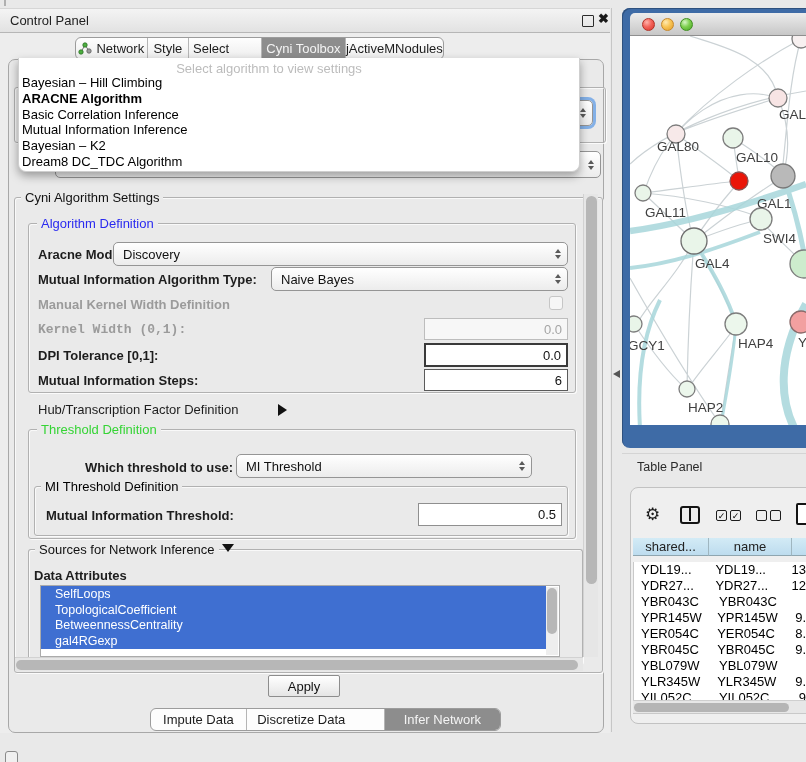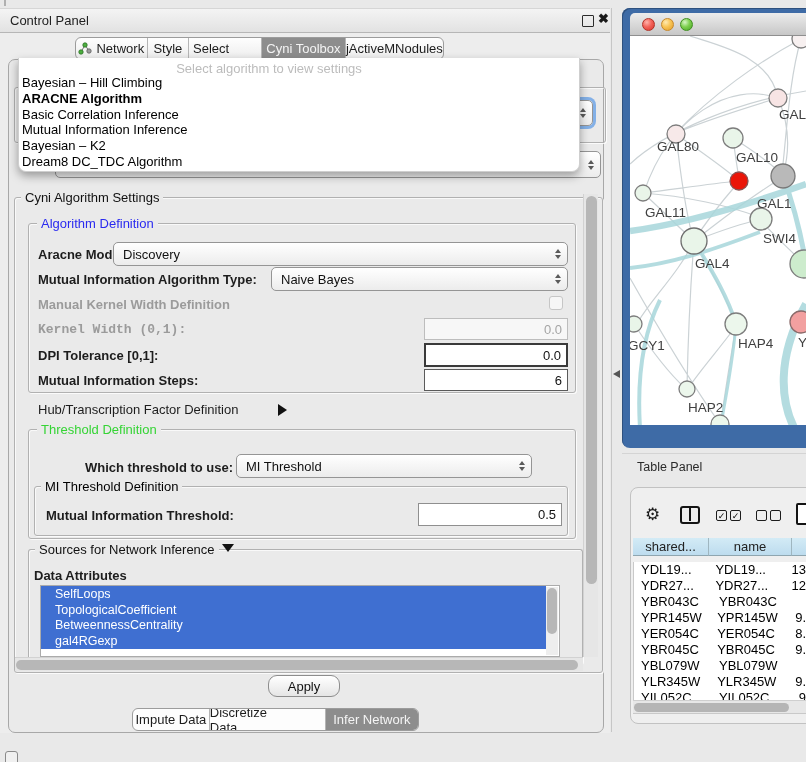--- a/index.html
+++ b/index.html
@@ -179,23 +179,23 @@
       </div>
     </div>
 
     <div class="abs" style="left:583px;top:185px;width:14px;height:463px;background:#e6e6e6;border-left:1px solid #d2d2d2;">
       <div class="abs" style="left:1.5px;top:2px;width:11px;height:388px;background:#b7b7b7;border-radius:6px;"></div>
     </div>
     <div class="abs" style="left:15px;top:648px;width:568px;height:13px;background:#e6e6e6;border-top:1px solid #d2d2d2;">
       <div class="abs" style="left:1px;top:1.5px;width:562px;height:10px;background:#b7b7b7;border-radius:5px;"></div>
     </div>
 
-    <div class="abs" style="left:268px;top:666px;width:72px;height:22px;background:linear-gradient(#ffffff,#e5e5e5);border:1px solid #8d8d8d;border-radius:9px;box-sizing:border-box;display:flex;align-items:center;justify-content:center;font:13px 'Liberation Sans',sans-serif;color:#111;">Apply</div>
-
-    <div class="abs" style="left:132px;top:699px;width:287px;height:23px;display:flex;border:1px solid #9c9c9c;border-radius:6px;overflow:hidden;background:#fdfdfd;box-sizing:border-box;">
+    <div class="abs" style="left:268px;top:666px;width:72px;height:22px;background:linear-gradient(#ffffff,#e5e5e5);border:1px solid #8d8d8d;border-radius:2px;box-sizing:border-box;display:flex;align-items:center;justify-content:center;font:13px 'Liberation Sans',sans-serif;color:#111;">Apply</div>
+
+    <div class="abs" style="left:150px;top:699px;width:351px;height:23px;display:flex;border:1px solid #9c9c9c;border-radius:6px;overflow:hidden;background:#fdfdfd;box-sizing:border-box;">
       <div class="tab-seg first" style="width:102px;">
           <span>Impute Data</span>
         </div>
       <div class="tab-seg" style="width:118px;">
           <span>Discretize Data</span>
         </div>
       <div class="tab-seg sel" style="width:125px;">
           <span>Infer Network</span>
         </div>
     </div>

